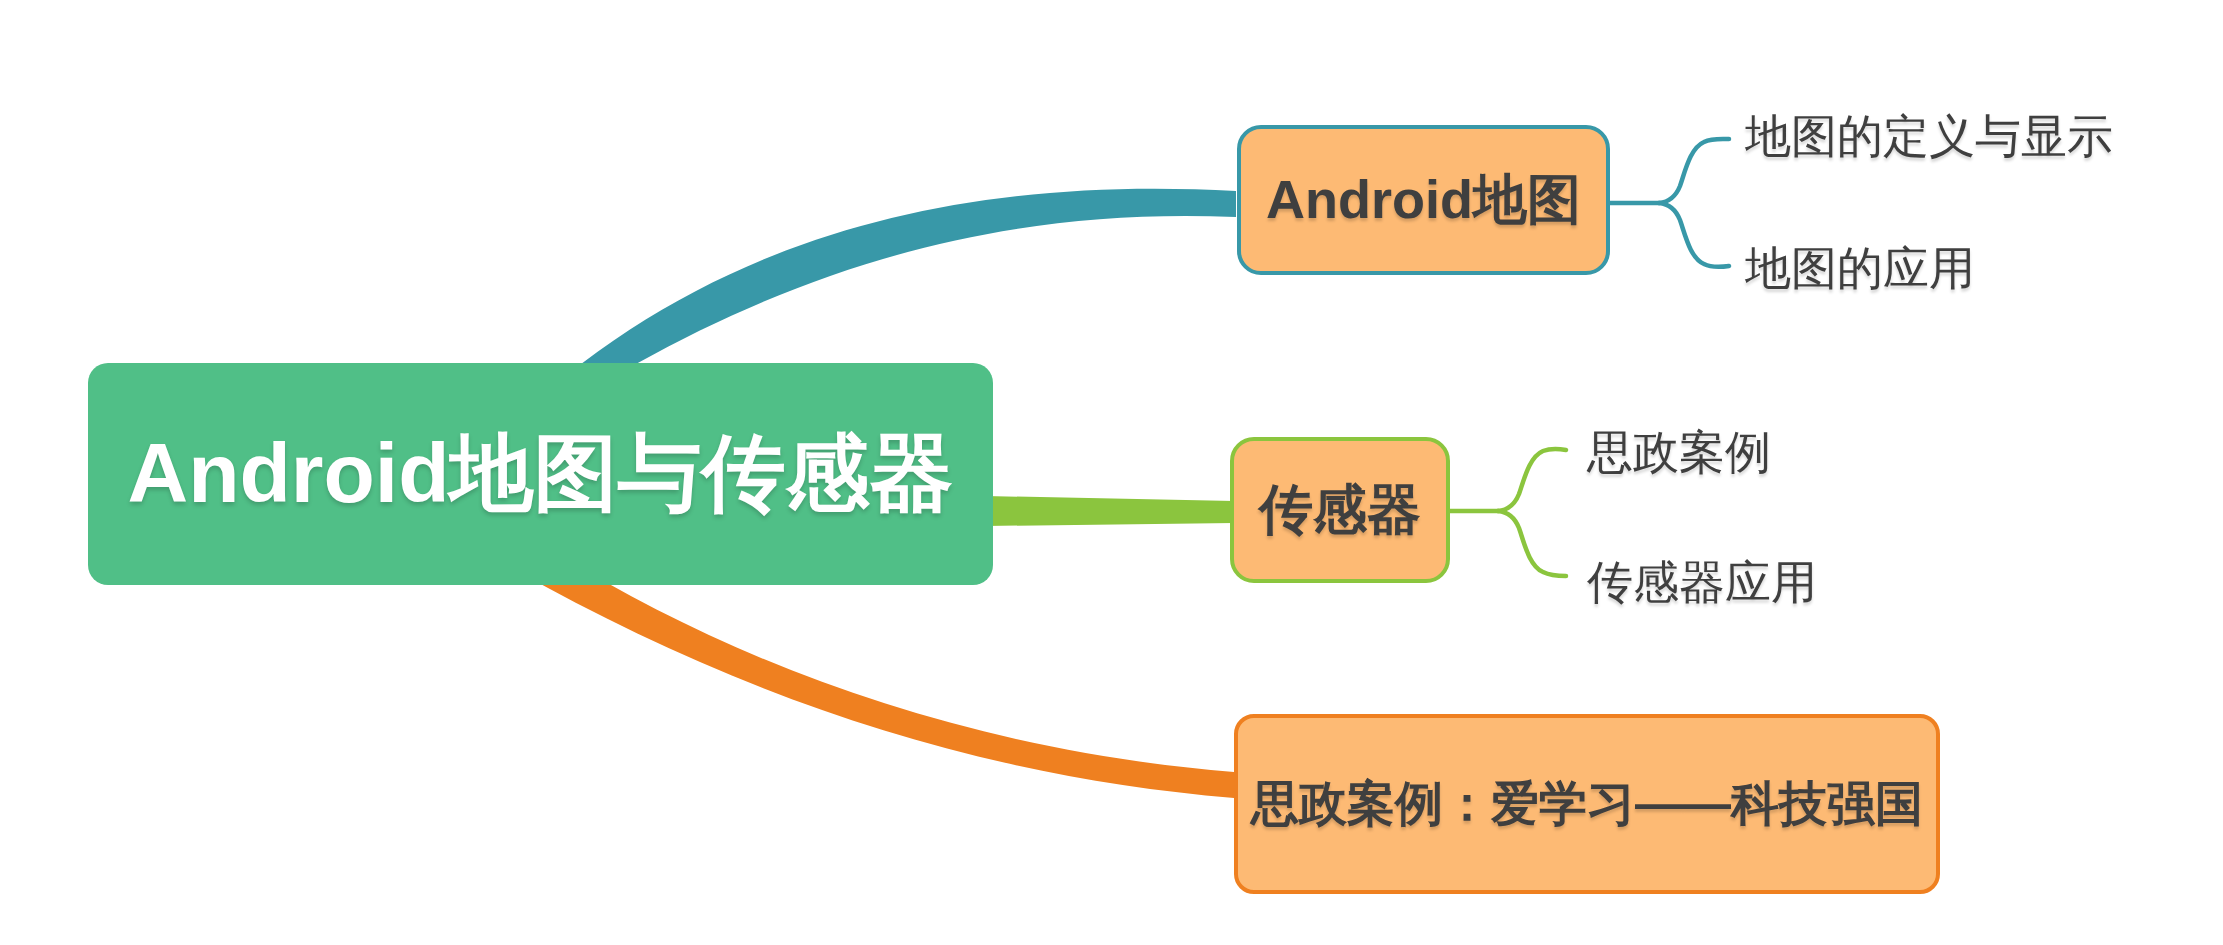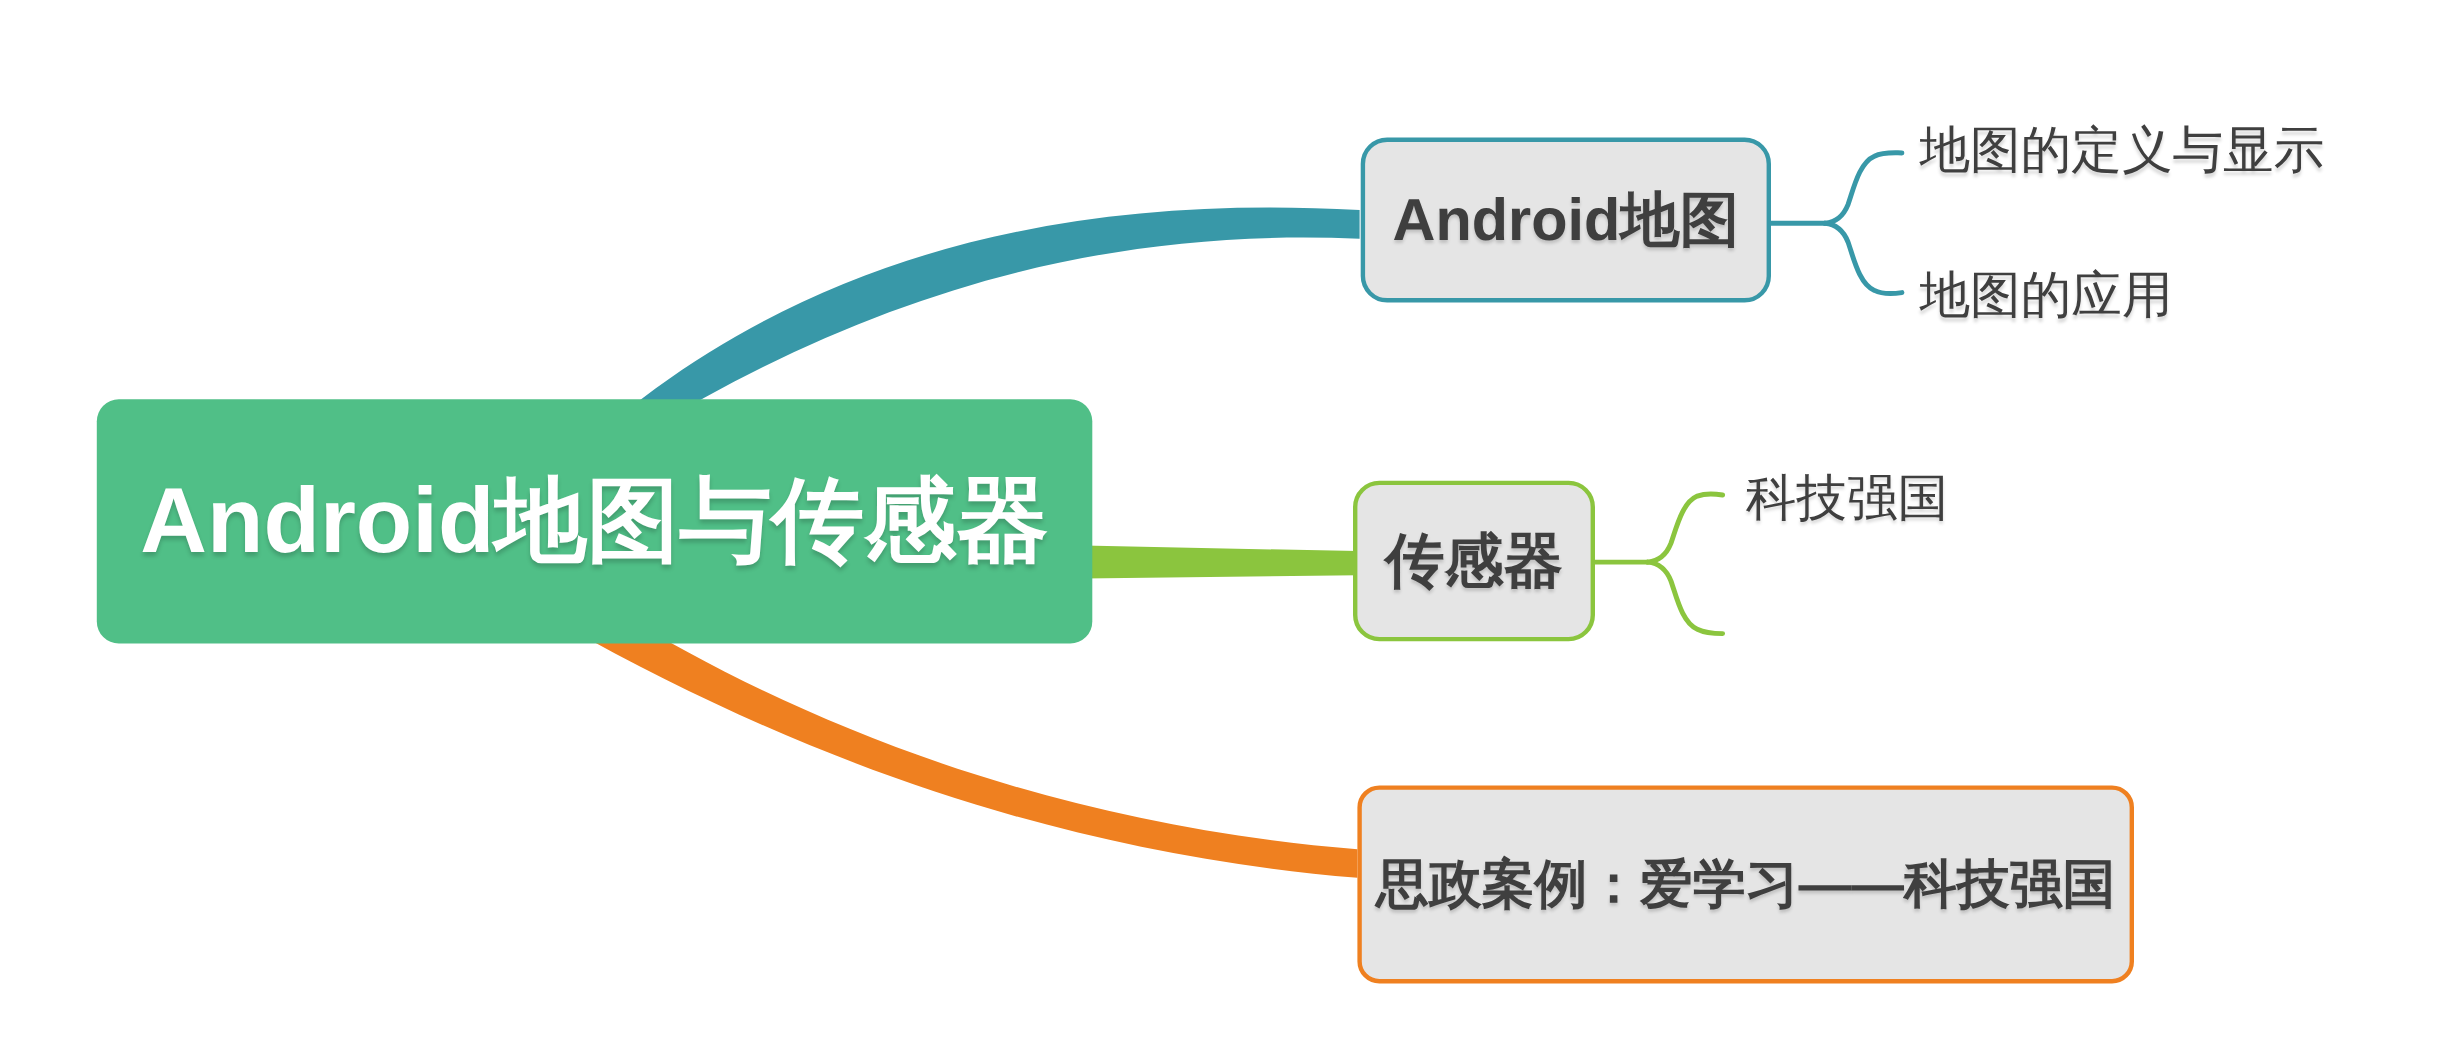--- a/index.html
+++ b/index.html
@@ -32,21 +32,21 @@
     left:88px;top:363px;width:905px;height:222px;
     background:var(--central-fill);
     border-radius:20px;
   }
   .central-topic .label{
     color:var(--central-text);
     font-size:84px;font-weight:700;white-space:nowrap;
     text-shadow:0 3px 4px rgba(0,0,0,0.18);
   }
   .sub-node{
-    background:#e5e5e5;
+    background:#fdba74;
     color:var(--node-text);
     font-weight:bold;white-space:nowrap;
     border-radius:24px;
   }
   .sub-node .label{text-shadow:0 3px 3px rgba(0,0,0,0.16);}
   .node-map{left:1237px;top:125px;width:373px;height:150px;border:4px solid var(--branch-map);font-size:54px;}
   .node-sensor{left:1230px;top:437px;width:220px;height:146px;border:4px solid var(--branch-sensor);font-size:54px;}
   .node-case{left:1234px;top:714px;width:706px;height:180px;border:4px solid var(--branch-case);border-radius:20px;font-size:48px;}
 
   .leaf-topic{
@@ -92,15 +92,16 @@
     <span class="label">传感器</span>
   </div>
 
   <div class="node sub-node node-case">
     <span class="label">思政案例：爱学习——科技强国</span>
   </div>
 
   <div class="leaf-topic leaf-map-def">地图的定义与显示</div>
   <div class="leaf-topic leaf-map-app">地图的应用</div>
 
-  <div class="leaf-topic leaf-sensor-intro">科技强国</div>
+  <div class="leaf-topic leaf-sensor-intro">思政案例</div>
+  <div class="leaf-topic leaf-sensor-app">传感器应用</div>
 
 </div>
 
 </body></html>

